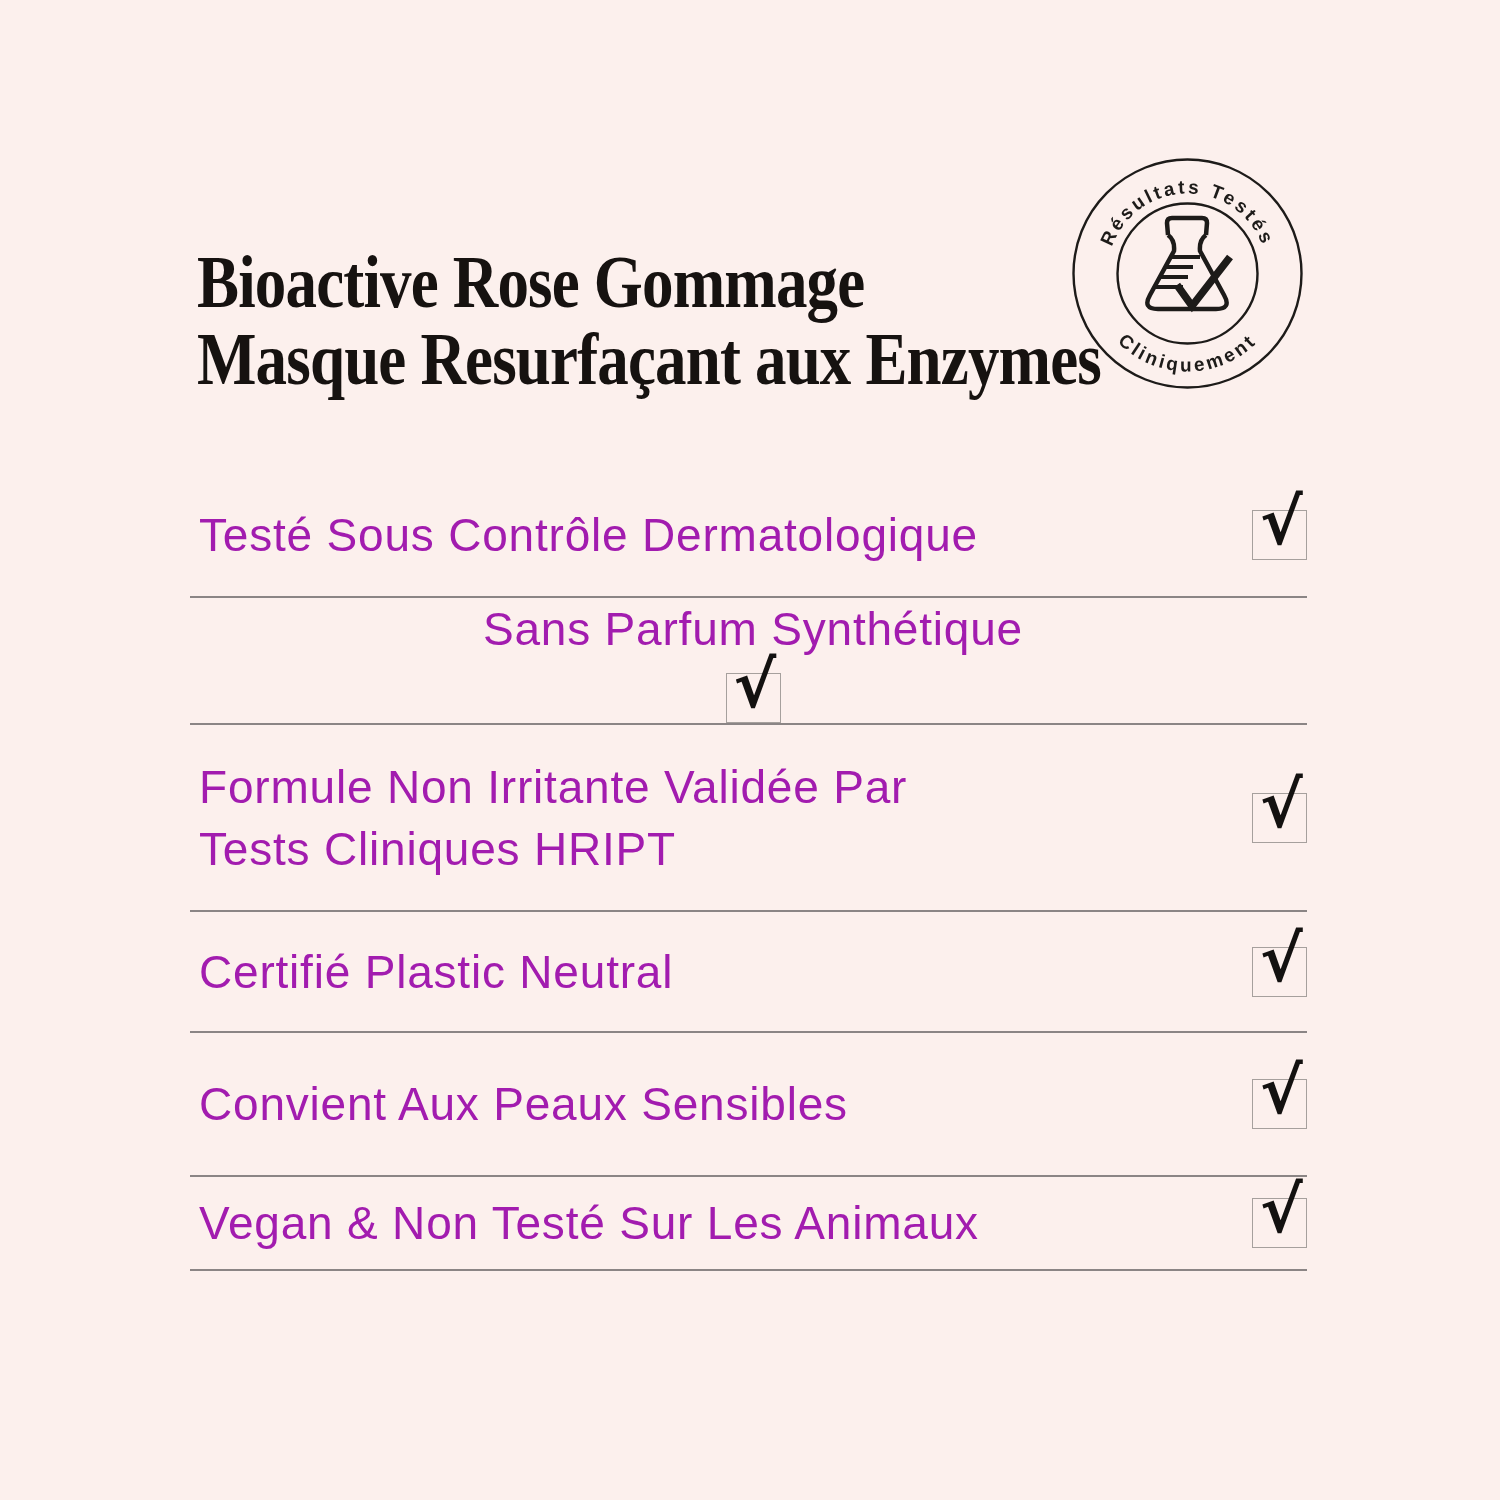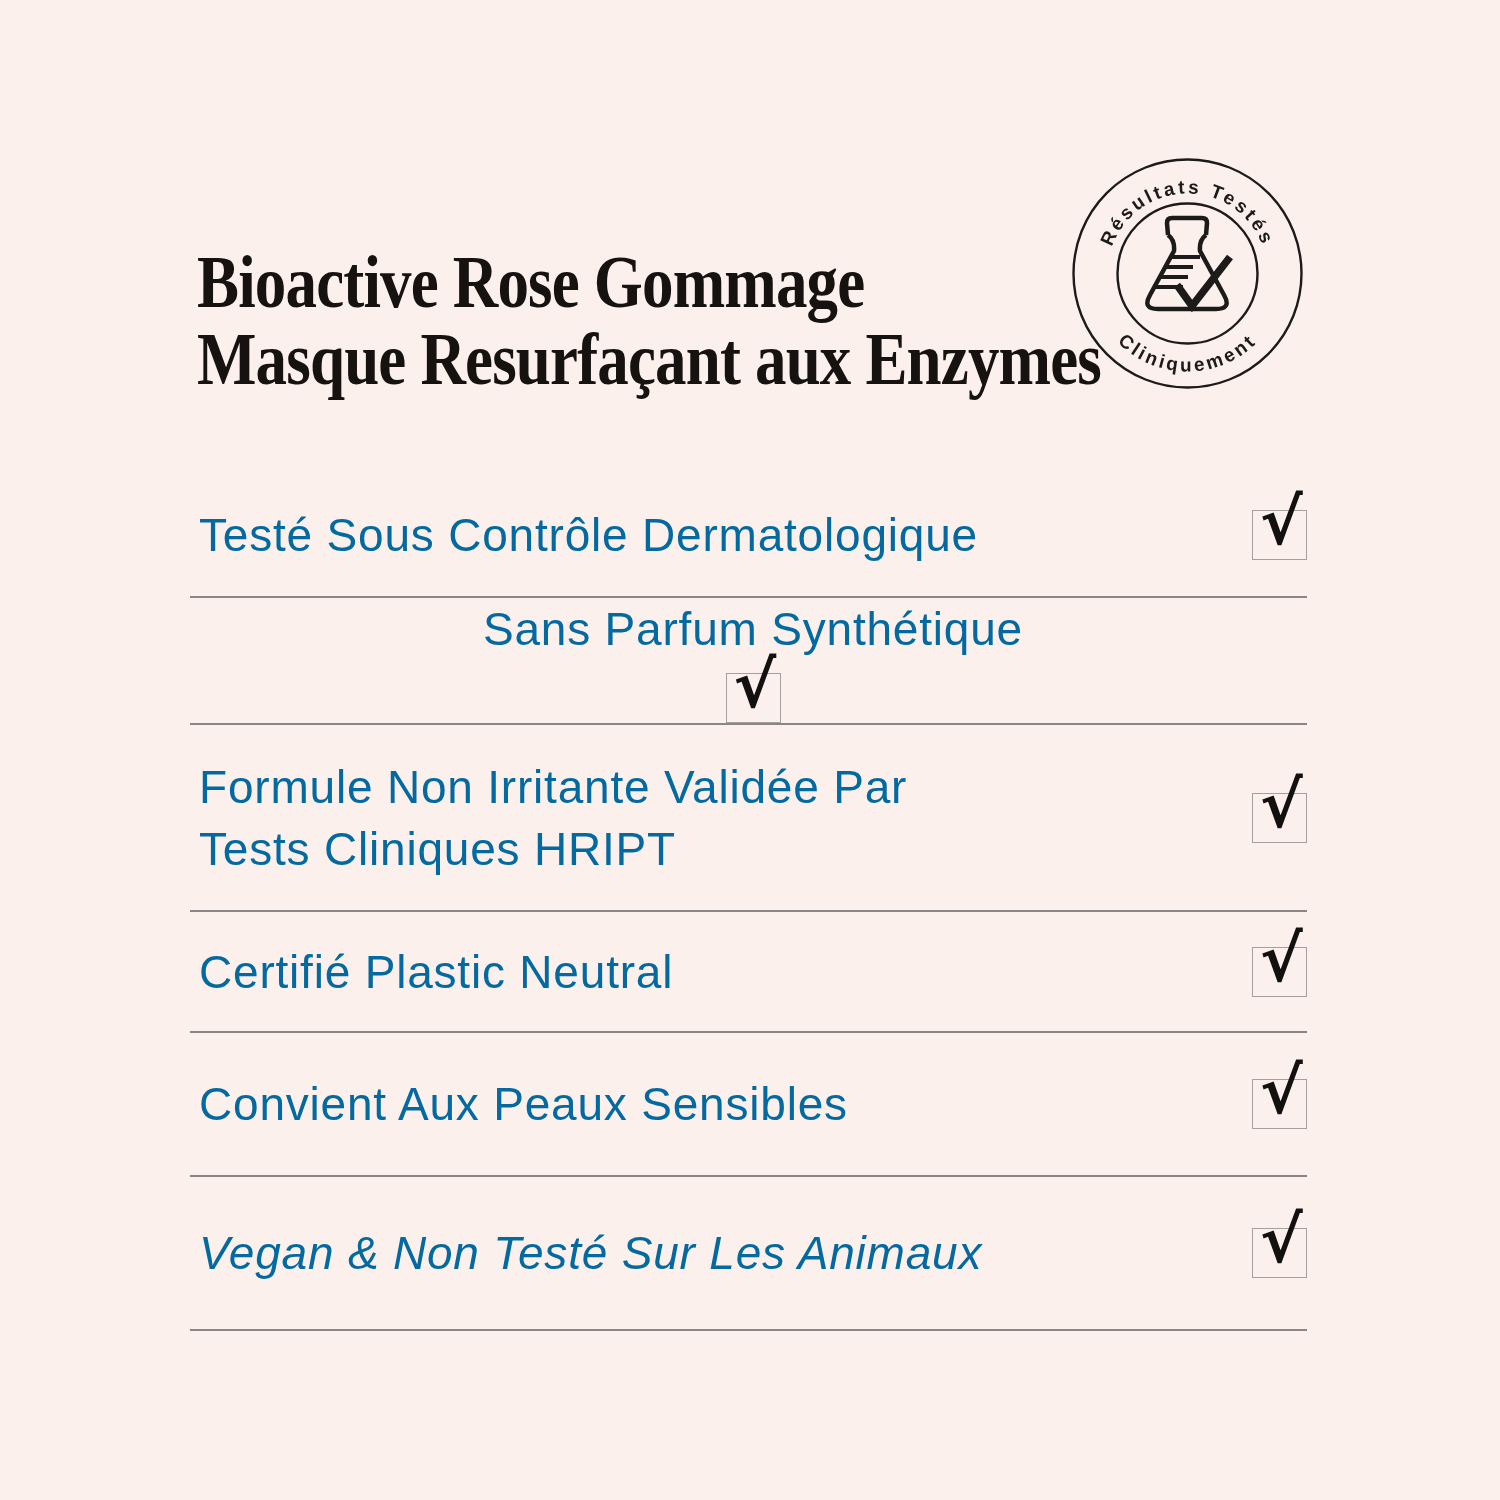--- a/index.html
+++ b/index.html
@@ -57,26 +57,26 @@
     align-items: center;
     justify-content: space-between;
     border-bottom: 2px solid #8b8585;
     padding-left: 9px;
   }
   .row.h1 { height: 125px; }
   .row.h2 { height: 127px; flex-direction: column; }
   .row.h3 { height: 187px; }
   .row.h4 { height: 121px; }
   .row.h5 { height: 144px; }
-  .row.h6 { height: 154px; font-style: italic; }
+  .row.h6 { height: 94px; }
   .label {
     font-size: 46px;
     line-height: 62px;
     letter-spacing: 0.8px;
-    color: #0369a1;
+    color: #a21caf;
     white-space: pre-line;
   }
   .checkbox {
     position: relative;
     flex: 0 0 auto;
     width: 55px;
     height: 50px;
     border: 1px solid #a6a09d;
     box-sizing: border-box;
   }

